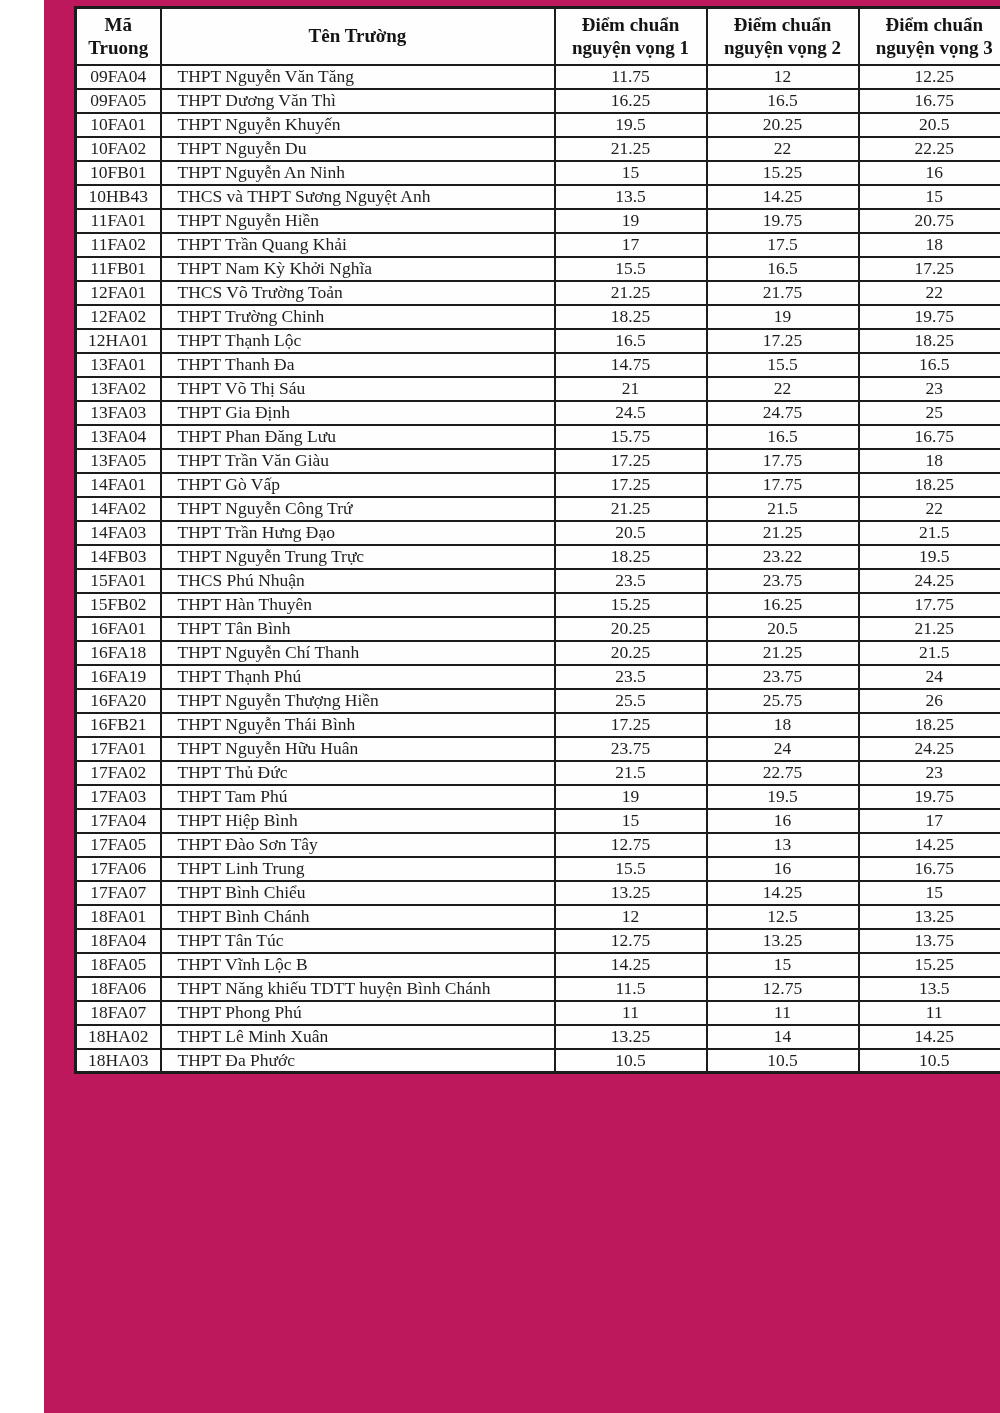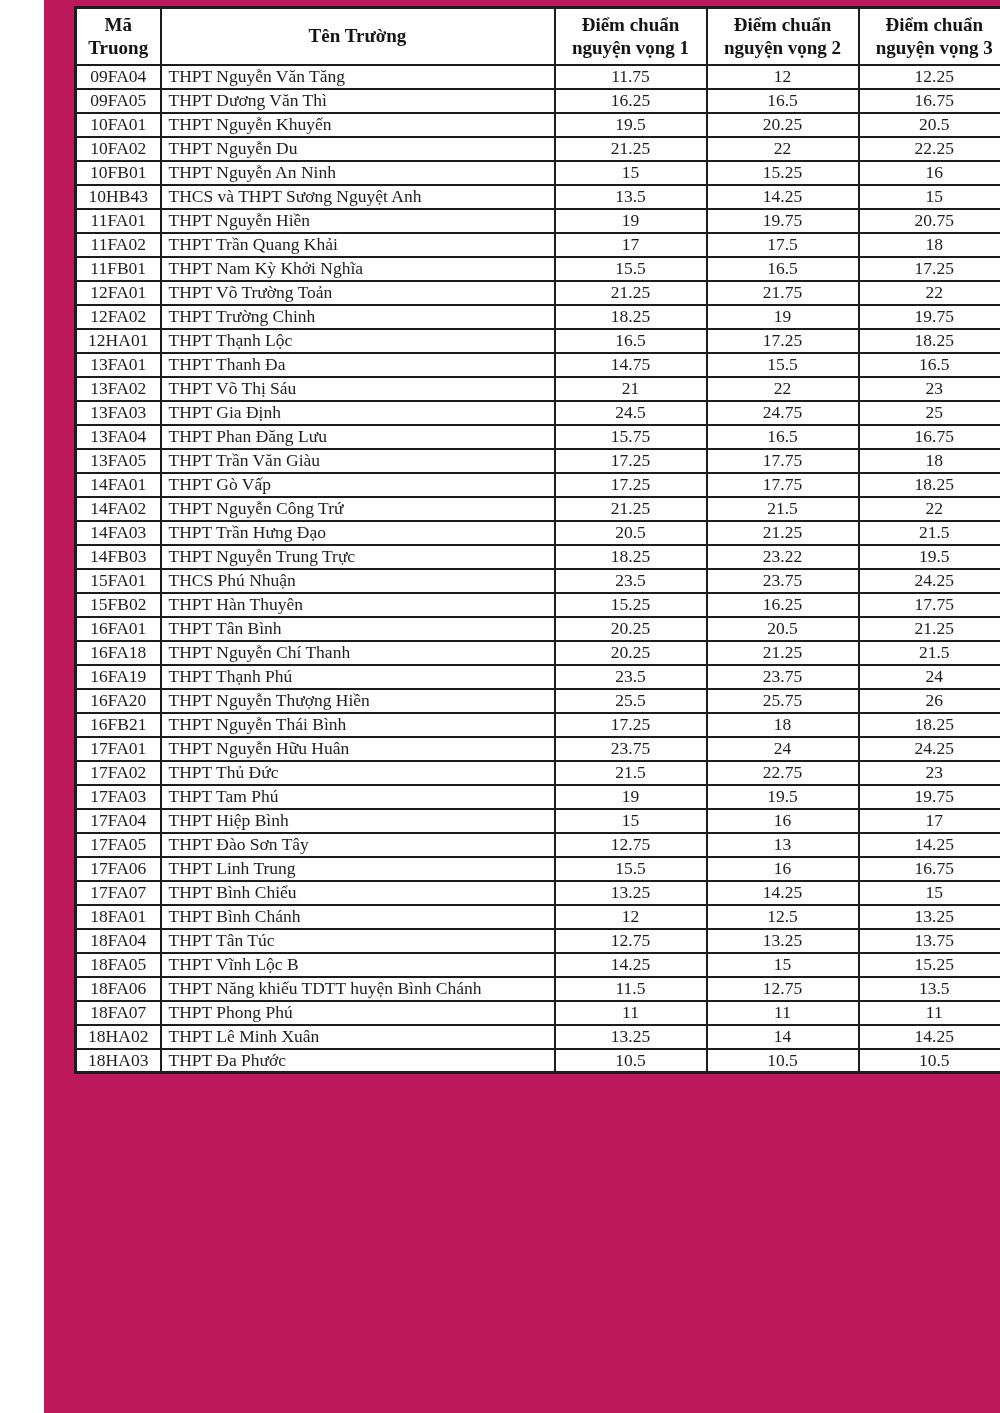--- a/index.html
+++ b/index.html
@@ -49,21 +49,21 @@
     color: #141414;
   }
   tbody tr { height: 24px; }
   td {
     font-size: 17.5px;
     line-height: 1.05;
     padding: 0 4px;
     color: #1e1e1e;
   }
   td.code-cell  { text-align: center; }
-  td.name-cell  { text-align: left; padding-left: 7px; }
+  td.name-cell  { text-align: left; padding-left: 16px; }
   td.score-cell { text-align: center; }
 </style>
 </head>
 <body>
 
 <div class="page">
   <table class="scores">
     <colgroup>
       <col class="col-code">
       <col class="col-name">
@@ -139,21 +139,21 @@
         </tr>
         <tr>
           <td class="code-cell">11FB01</td>
           <td class="name-cell">THPT Nam Kỳ Khởi Nghĩa</td>
           <td class="score-cell">15.5</td>
           <td class="score-cell">16.5</td>
           <td class="score-cell">17.25</td>
         </tr>
         <tr>
           <td class="code-cell">12FA01</td>
-          <td class="name-cell">THPT Võ Trường Toản</td>
+          <td class="name-cell">THCS Võ Trường Toản</td>
           <td class="score-cell">21.25</td>
           <td class="score-cell">21.75</td>
           <td class="score-cell">22</td>
         </tr>
         <tr>
           <td class="code-cell">12FA02</td>
           <td class="name-cell">THPT Trường Chinh</td>
           <td class="score-cell">18.25</td>
           <td class="score-cell">19</td>
           <td class="score-cell">19.75</td>

